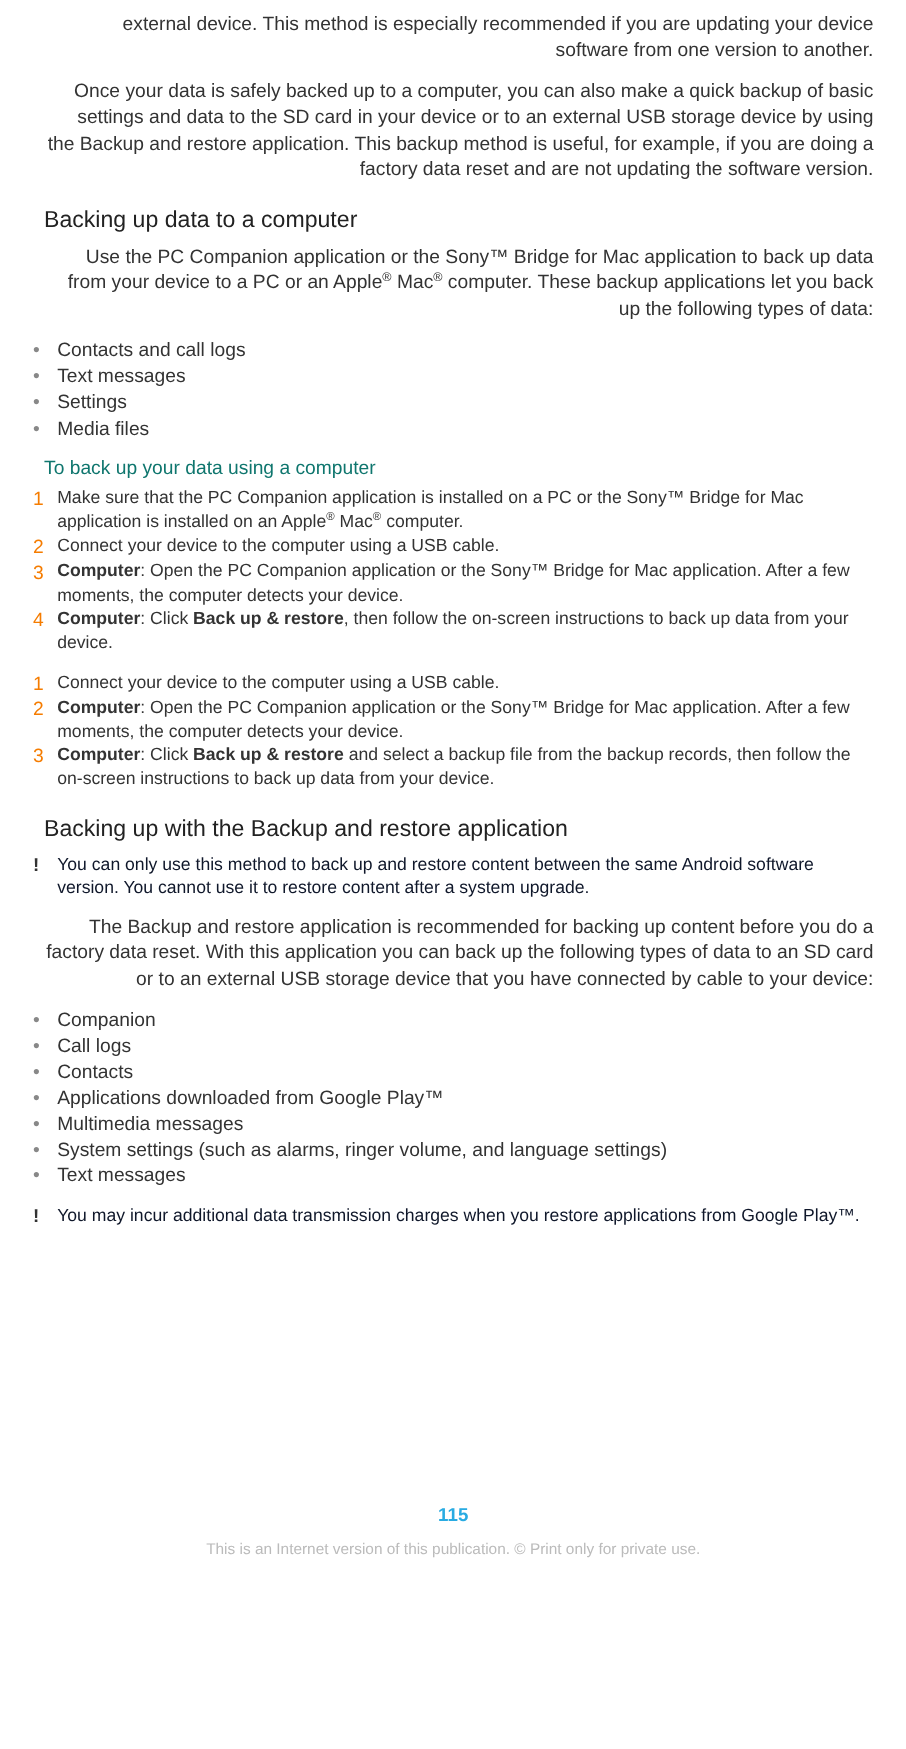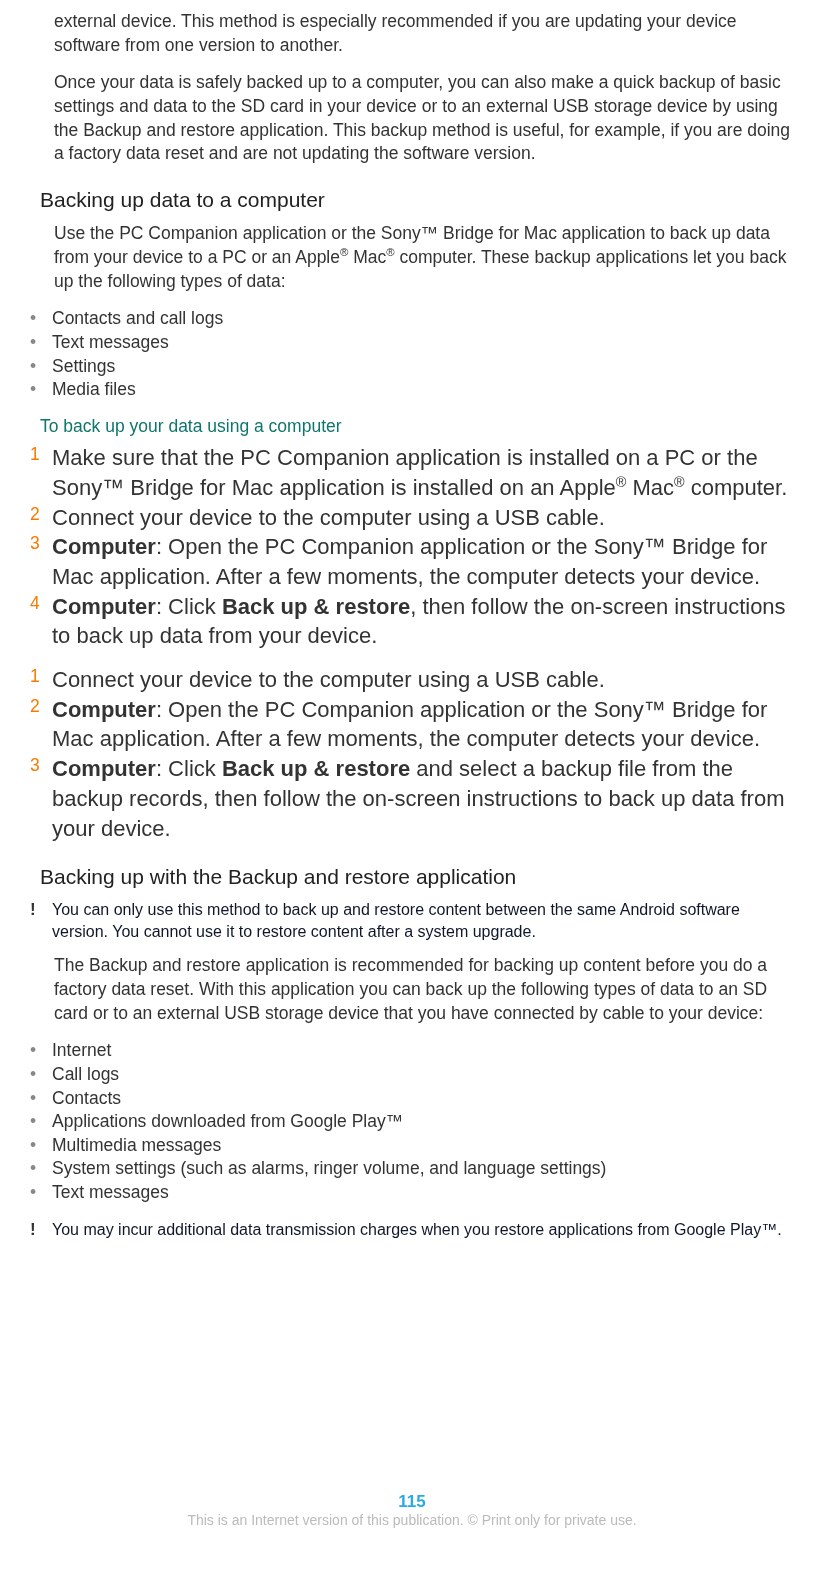--- a/index.html
+++ b/index.html
@@ -13,21 +13,22 @@
   .page {
     padding: 10px 30px 30px 30px;
     box-sizing: border-box;
   }
   p {
     margin: 0 0 14px 0;
     font-size: 17.5px;
     line-height: 1.35;
   }
   .indent {
-    margin-left: 24px;
+    margin-left: 12px;
+    text-align: right;
   }
   h2 {
     font-size: 21px;
     font-weight: normal;
     margin: 22px 0 10px 10px;
     color: #222;
   }
   .sub-head {
     color: #0f766e;
     font-size: 17.5px;
@@ -63,21 +64,21 @@
   }
   .ol-num {
     width: 22px;
     flex-shrink: 0;
     color: #f57c00;
     font-size: 17.5px;
     line-height: 1.35;
   }
   .ol-text {
     flex: 1;
-    font-size: 22px;
+    font-size: 16px;
     line-height: 1.35;
   }
   .note-row {
     display: flex;
     align-items: flex-start;
     margin: 8px 0 12px 0;
   }
   .note-icon {
     width: 22px;
     flex-shrink: 0;
@@ -103,20 +104,21 @@
     text-align: center;
     color: #29abe2;
     font-size: 17px;
     margin-top: 250px;
     font-weight: bold;
   }
   .footer {
     text-align: center;
     color: #bbb;
     font-size: 14px;
+    margin-top: 12px;
   }
 </style>
 </head>
 <body>
 
 <div class="page">
 
   <p class="indent">external device. This method is especially recommended if you are updating your device software from one version to another.</p>
   <p class="indent">Once your data is safely backed up to a computer, you can also make a quick backup of basic settings and data to the SD card in your device or to an external USB storage device by using the Backup and restore application. This backup method is useful, for example, if you are doing a factory data reset and are not updating the software version.</p>
 
@@ -182,21 +184,21 @@
   <div class="note-row">
     <div class="note-icon">!</div>
     <div class="note-text">You can only use this method to back up and restore content between the same Android software version. You cannot use it to restore content after a system upgrade.</div>
   </div>
 
   <p class="indent">The Backup and restore application is recommended for backing up content before you do a factory data reset. With this application you can back up the following types of data to an SD card or to an external USB storage device that you have connected by cable to your device:</p>
 
   <div class="bullets">
       <div class="bullet-row">
         <div class="bullet-marker">•</div>
-        <div class="bullet-text">Internet</div>
+        <div class="bullet-text">Companion</div>
       </div>
       <div class="bullet-row">
         <div class="bullet-marker">•</div>
         <div class="bullet-text">Call logs</div>
       </div>
       <div class="bullet-row">
         <div class="bullet-marker">•</div>
         <div class="bullet-text">Contacts</div>
       </div>
       <div class="bullet-row">

